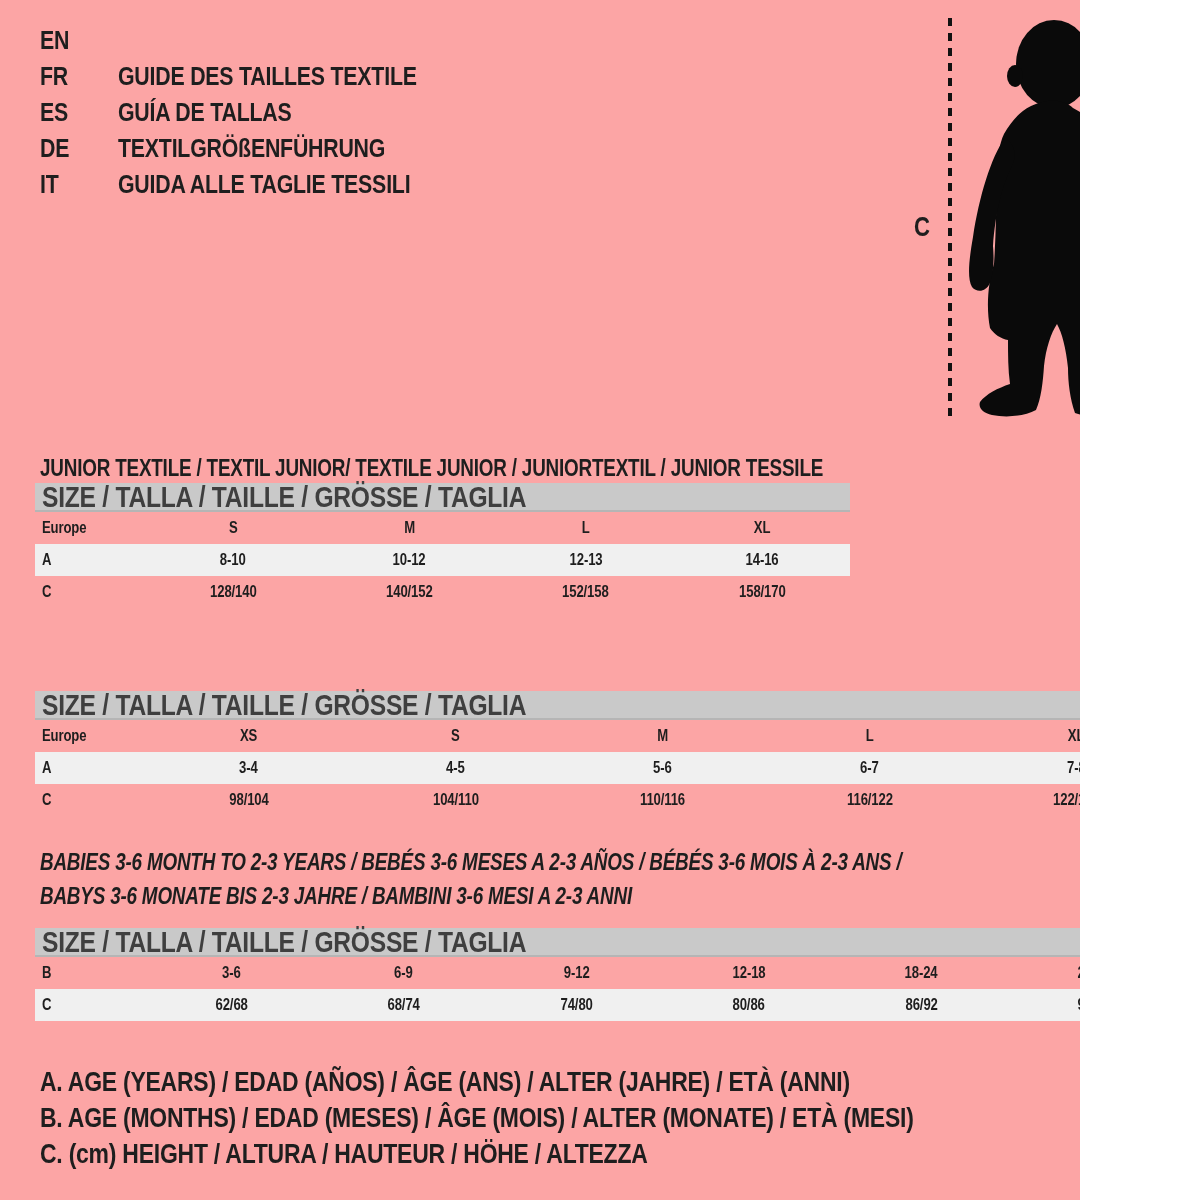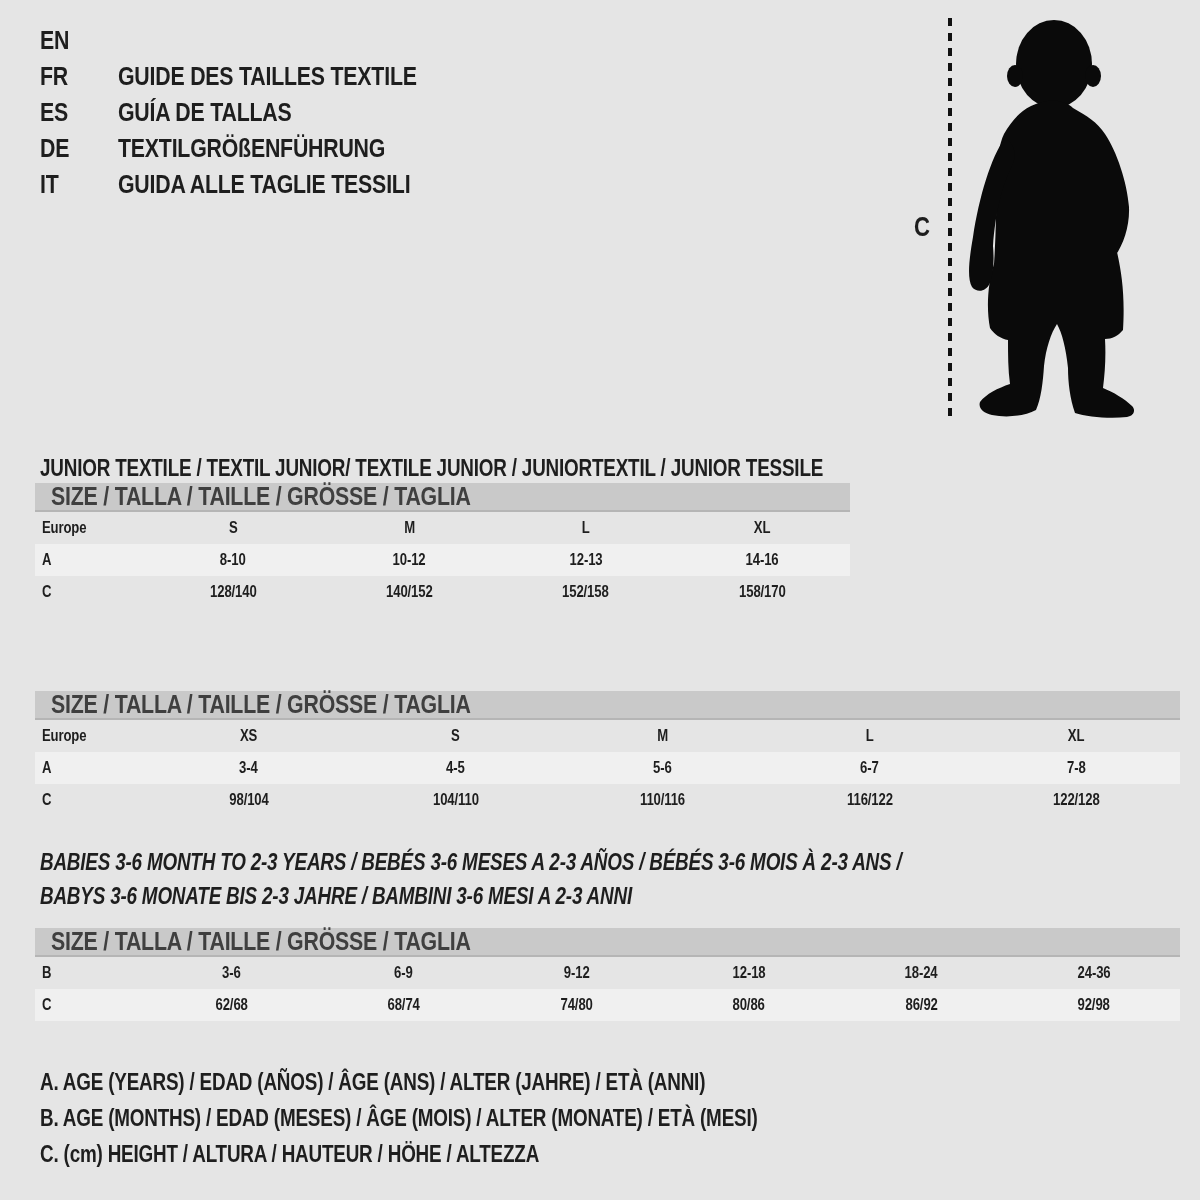--- a/index.html
+++ b/index.html
@@ -1,18 +1,18 @@
 <!DOCTYPE html>
 <html><head>
 <meta charset="utf-8">
 <style>
   html,body { margin:0; padding:0; background:#ffffff; }
   #page {
-    position:relative; width:1200px; height:1200px;
-    background:#e5e5e5; overflow:hidden;
+    position:relative; width:1080px; height:1200px;
+    background:#fca5a5; overflow:hidden;
     font-family:"Liberation Sans", sans-serif;
     font-weight:bold; color:#1e1e1e;
   }
   
   .cx { display:inline-block; white-space:nowrap; transform:scaleX(0.82); letter-spacing:-0.01em; }
   .ox-l { transform-origin:0 50%; }
   .ox-c { transform-origin:50% 50%; }
 
   
   #lang { position:absolute; left:40px; top:22px; font-size:26px; }
@@ -33,30 +33,30 @@
   .subA { font-size:14px; vertical-align:-4px; letter-spacing:0; }
 
   
   .size-table { position:absolute; left:35px; }
   #junior-table   { top:483px; width:815px; }
   #children-table { top:691px; width:1145px; }
   #babies-table   { top:928px; width:1145px; }
   .size-bar {
     height:29px; box-sizing:border-box; background:#c9c9c9;
     border-bottom:2px solid #b5b5b5;
-    display:flex; align-items:center; padding-left:16px;
-    color:#3f3f3f; font-size:26px;
+    display:flex; align-items:center; padding-left:7px;
+    color:#3f3f3f; font-size:30px;
   }
   .trow { display:flex; height:32px; align-items:center; font-size:16px; }
   .trow.stripe { background:#f0f0f0; }
   .tlabel { width:110px; padding-left:7px; box-sizing:border-box; }
   .tcell { flex:1; text-align:center; }
 
   
-  #legend { position:absolute; left:40px; top:1064px; font-size:23px; }
+  #legend { position:absolute; left:40px; top:1064px; font-size:28px; }
   .legend-line { height:36px; display:flex; align-items:center; }
 </style>
 </head>
 <body>
 
 <div id="page">
 
   <div id="lang">
     <div class="lang-row">
       <div class="lang-code"><span class="cx ox-l">EN</span></div>

